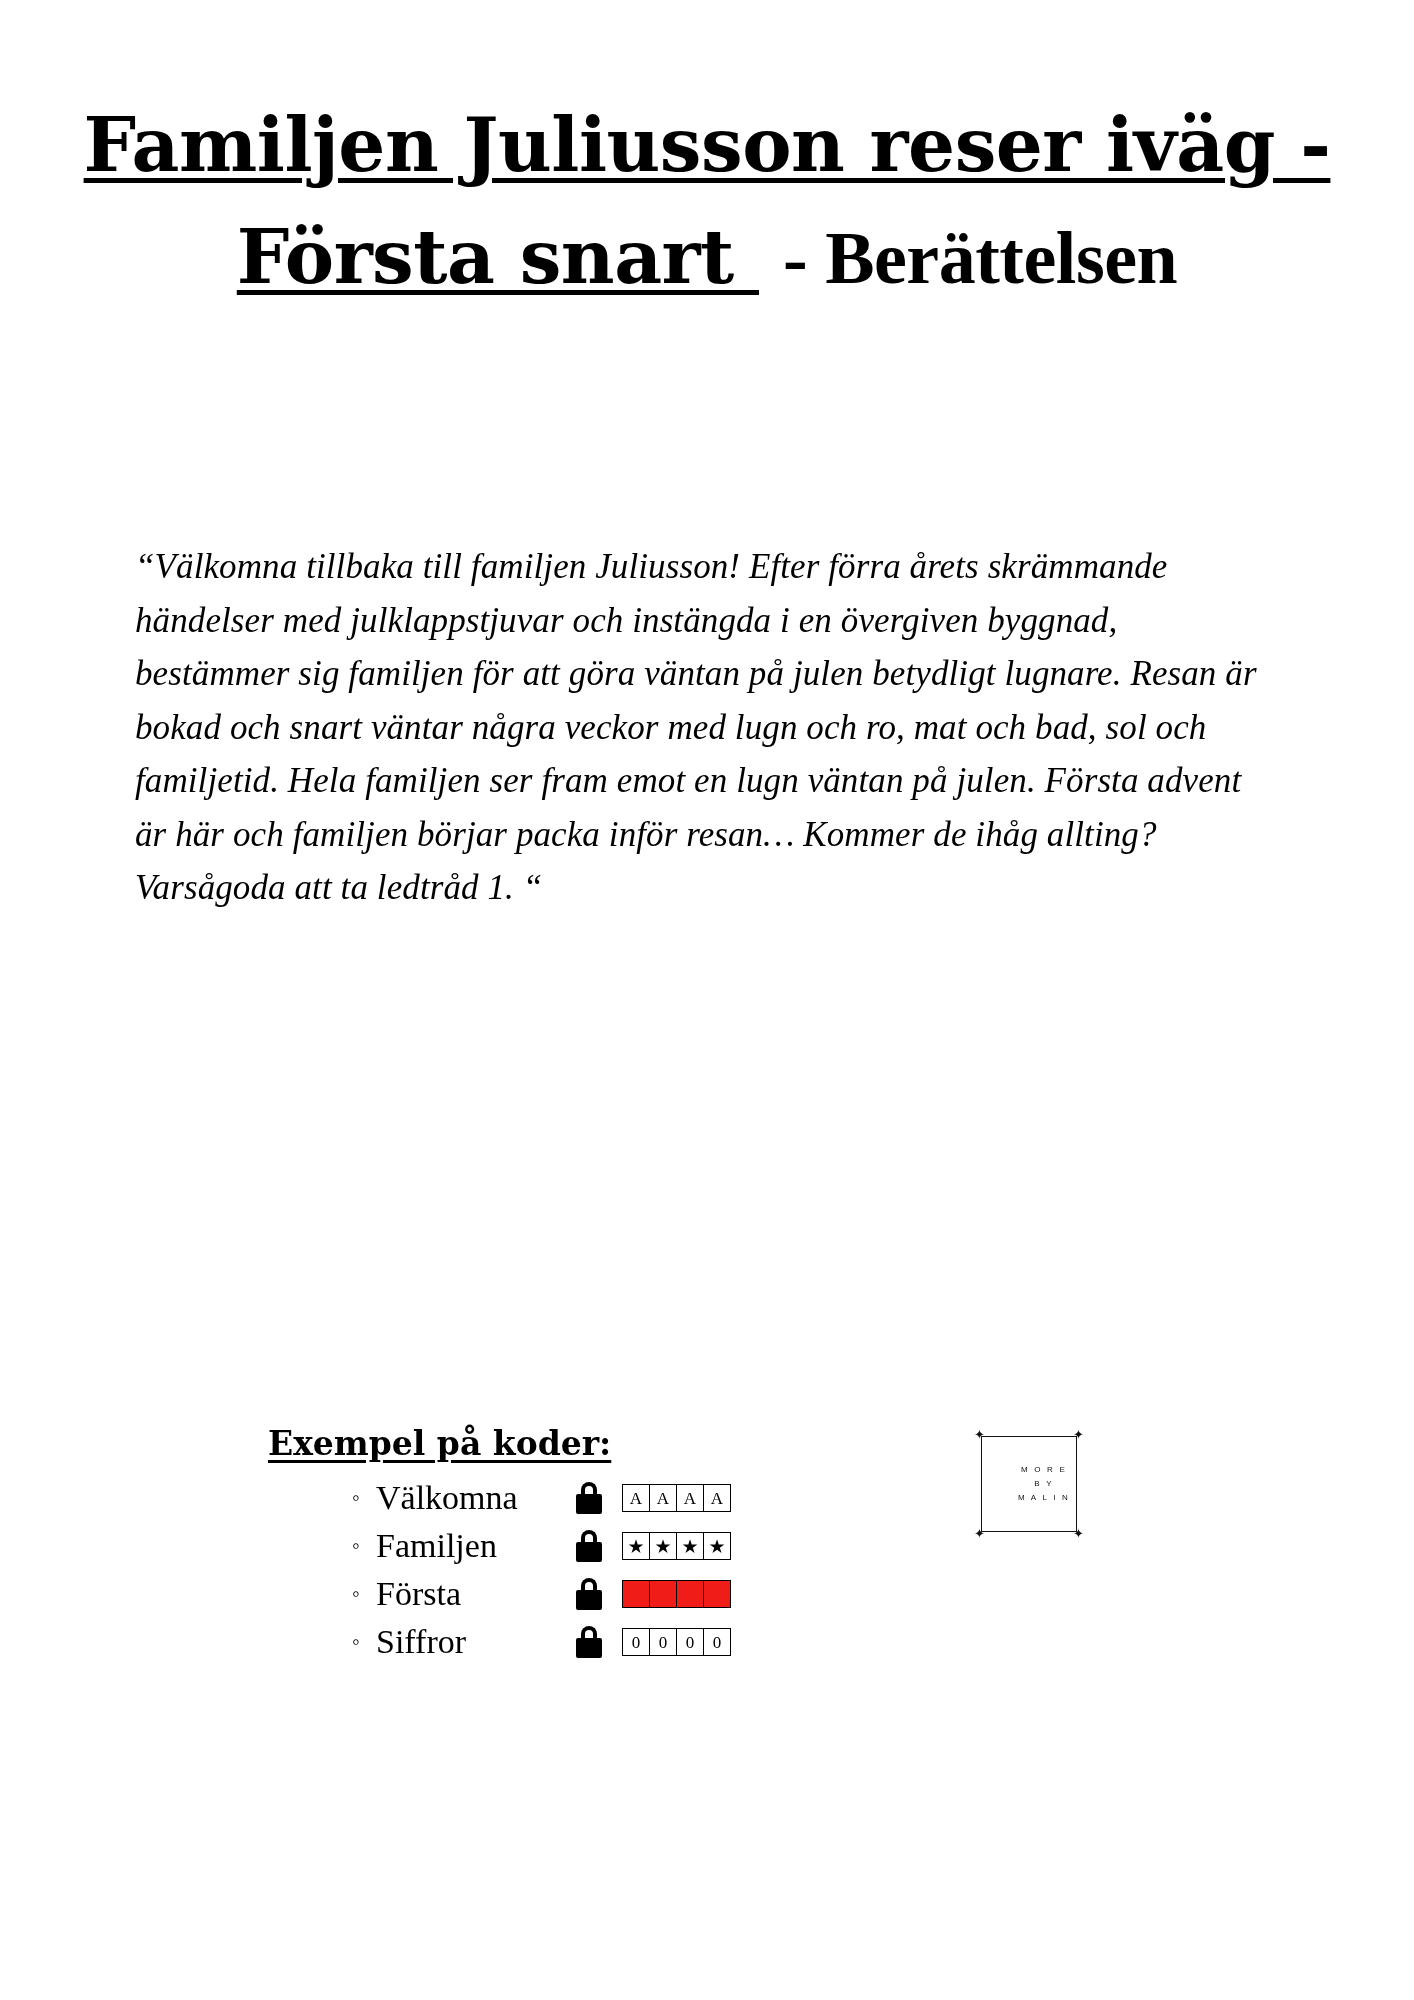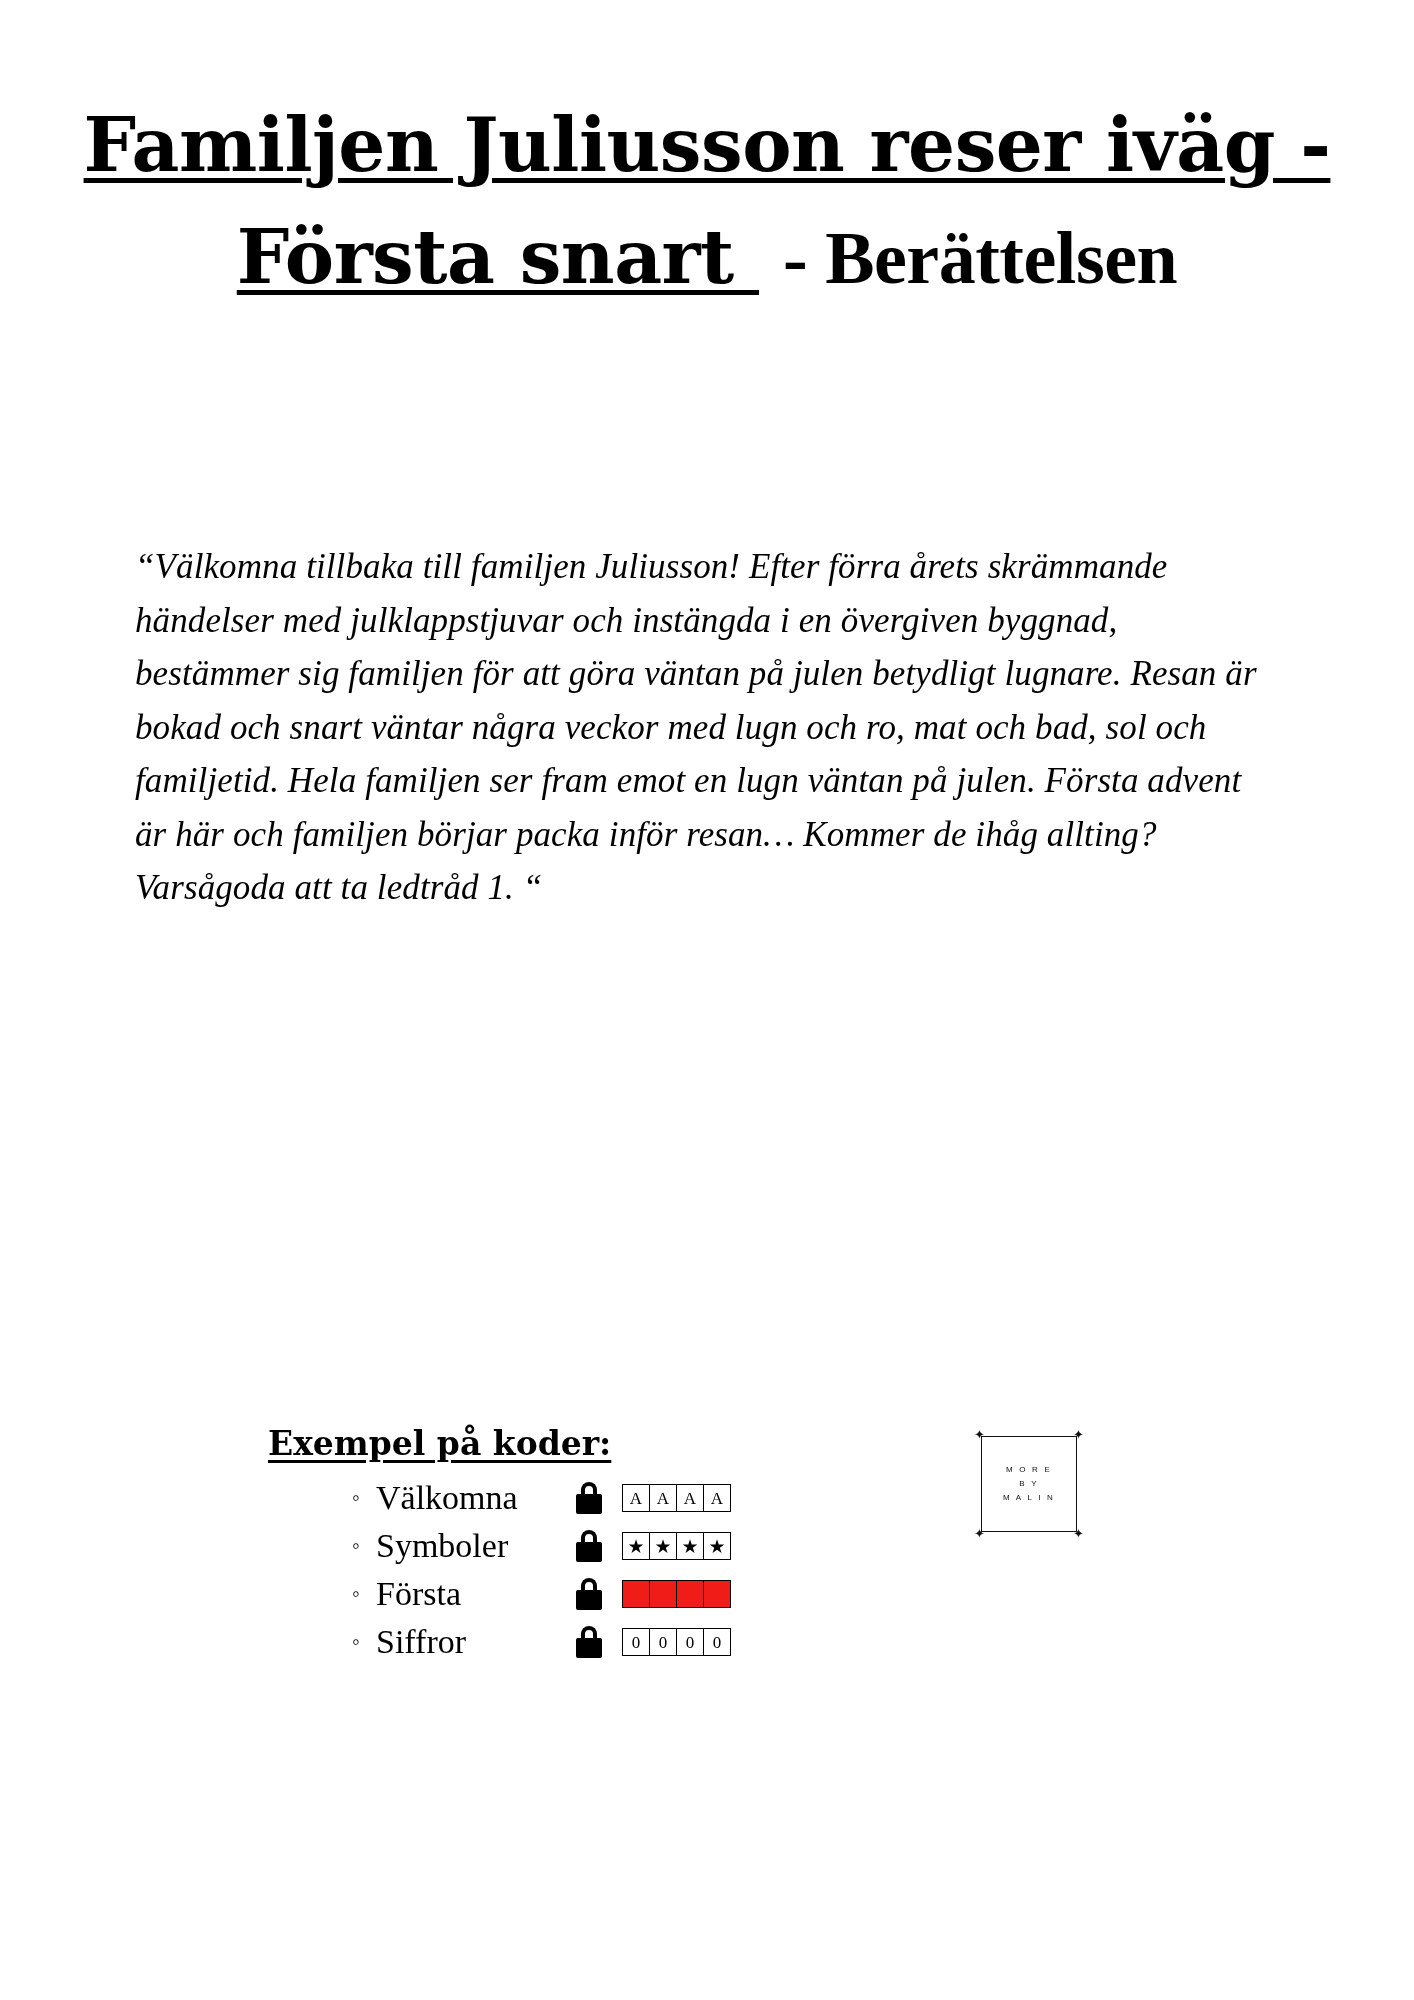--- a/index.html
+++ b/index.html
@@ -171,21 +171,21 @@
   .logo-frame {
     position: absolute;
     left: 8px;
     top: 8px;
     right: 8px;
     bottom: 8px;
     border: 1px solid #111;
   }
   .logo-text {
     position: absolute;
-    left: 0;
+    left: 15px;
     top: 0;
     width: 112px;
     height: 112px;
     display: flex;
     flex-direction: column;
     align-items: center;
     justify-content: center;
     font-family: "Liberation Sans", "DejaVu Sans", sans-serif;
     font-size: 8px;
     letter-spacing: 2.2px;
@@ -238,21 +238,21 @@
         <span class="code-boxes">
           <span class="cbox">A</span>
           <span class="cbox">A</span>
           <span class="cbox">A</span>
           <span class="cbox">A</span>
         </span>
       </li>
 
       <li class="code-row">
         <span class="bullet">◦</span>
-        <span class="code-label">Symboler</span>
+        <span class="code-label">Familjen</span>
         <span class="lock-icon">
           <span class="shackle"></span>
             <span class="body"></span>
         </span>
         <span class="code-boxes">
           <span class="cbox star">★</span>
           <span class="cbox star">★</span>
           <span class="cbox star">★</span>
           <span class="cbox star">★</span>
         </span>

